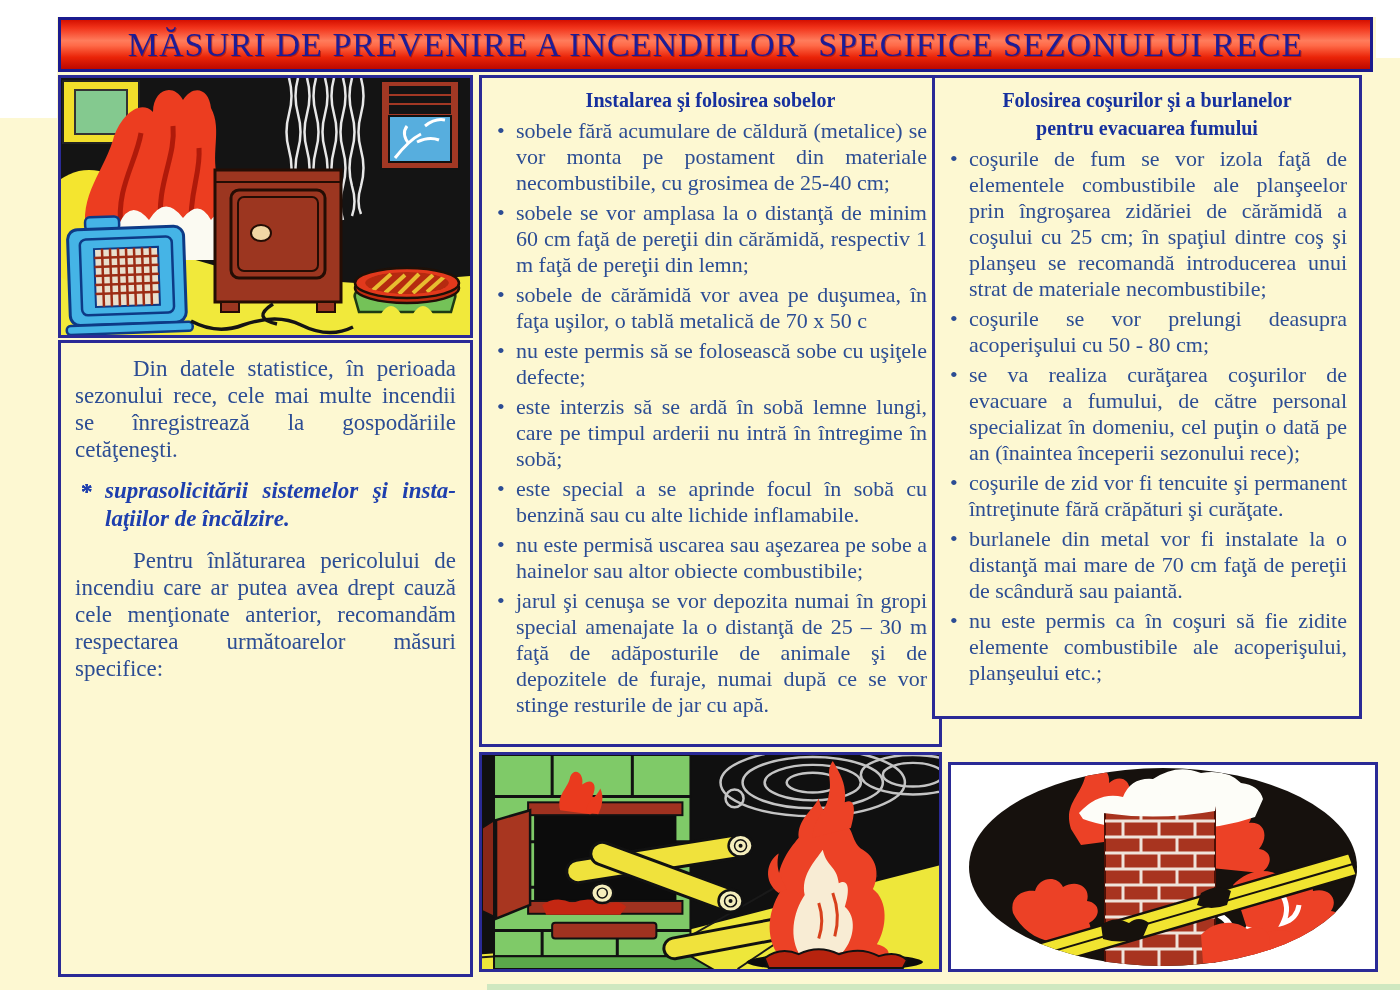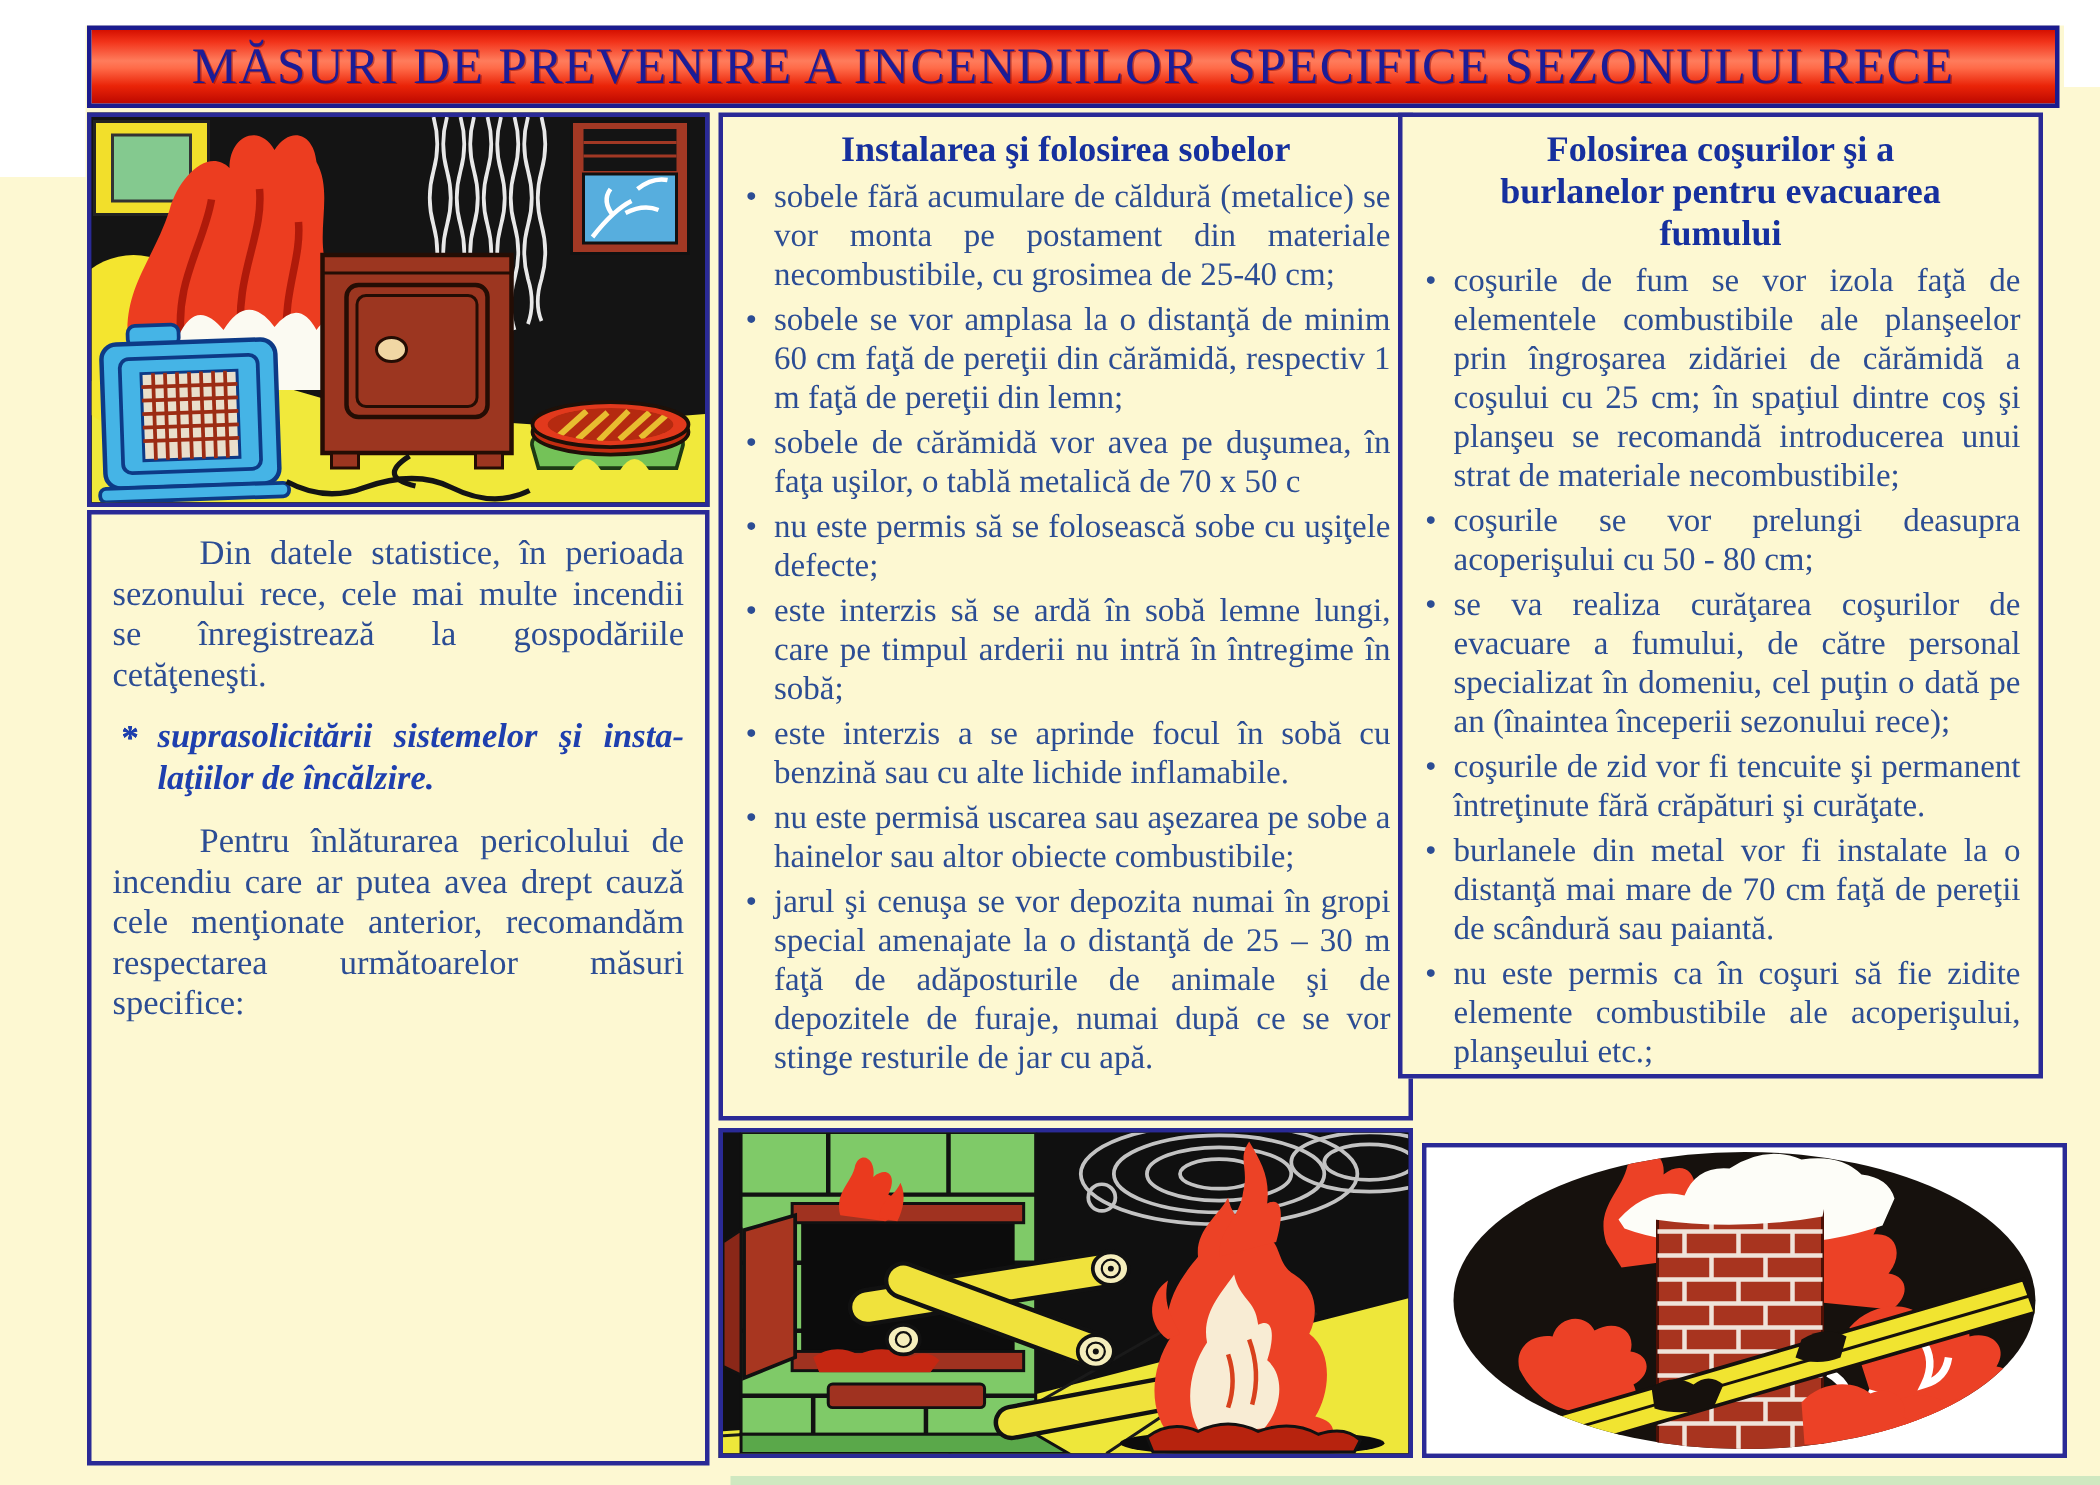--- a/index.html
+++ b/index.html
@@ -39,21 +39,21 @@
   #mid-img{left:479px;top:752px;width:463px;height:220px;}
   #right-text{left:932px;top:75px;width:430px;height:644px;padding:6px 12px;}
   #right-img{left:948px;top:762px;width:430px;height:210px;background:#ffffff;}
 
   .para{
     margin:0;color:#2c4d94;font-size:23px;line-height:27px;
     text-align:justify;text-indent:58px;
   }
   .col-title{
     margin:2px 0 4px 0;text-align:center;font-weight:bold;color:#16309e;
-    font-size:24px;line-height:28px;
+    font-size:20px;line-height:28px;
   }
   ul{list-style:none;margin:0;padding:0;}
   .bullets li{
     position:relative;padding-left:22px;margin:0 0 4px 0;
     color:#2c4d94;font-size:22px;line-height:26px;text-align:justify;
   }
   .bullets .marker{position:absolute;left:3px;top:0;}
   #factors{margin:12px 0 0 0;}
   #factors li{
     position:relative;padding-left:30px;margin:14px 0;
@@ -205,21 +205,21 @@
         <span>nu este permis să se folosească sobe cu uşiţele defecte;</span>
       </li>
 
       <li>
         <span class="marker">•</span>
         <span>este interzis să se ardă în sobă lemne lungi, care pe timpul arderii nu intră în întregime în sobă;</span>
       </li>
 
       <li>
         <span class="marker">•</span>
-        <span>este interzis a se aprinde focul în sobă cu benzină sau cu alte lichide inflamabile.</span>
+        <span>este special a se aprinde focul în sobă cu benzină sau cu alte lichide inflamabile.</span>
       </li>
 
       <li>
         <span class="marker">•</span>
         <span>nu este permisă uscarea sau aşezarea pe sobe a hainelor sau altor obiecte combustibile;</span>
       </li>
 
       <li>
         <span class="marker">•</span>
         <span>jarul şi cenuşa se vor depozita numai în gropi special amenajate la o distanţă de 25 – 30 m faţă de adăposturile de animale şi de depozitele de furaje, numai după ce se vor stinge resturile de jar cu apă.</span>

